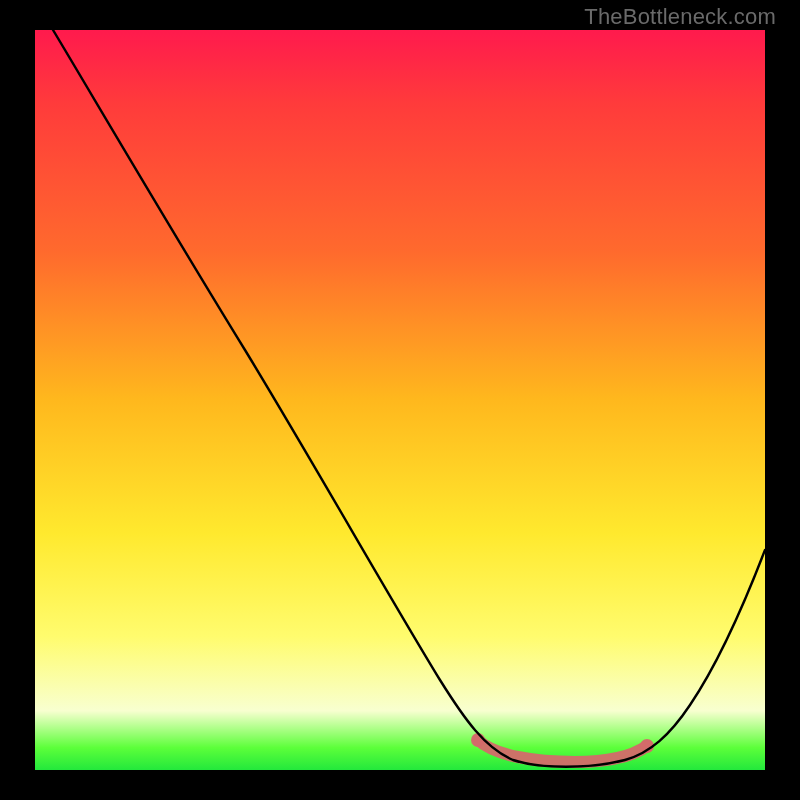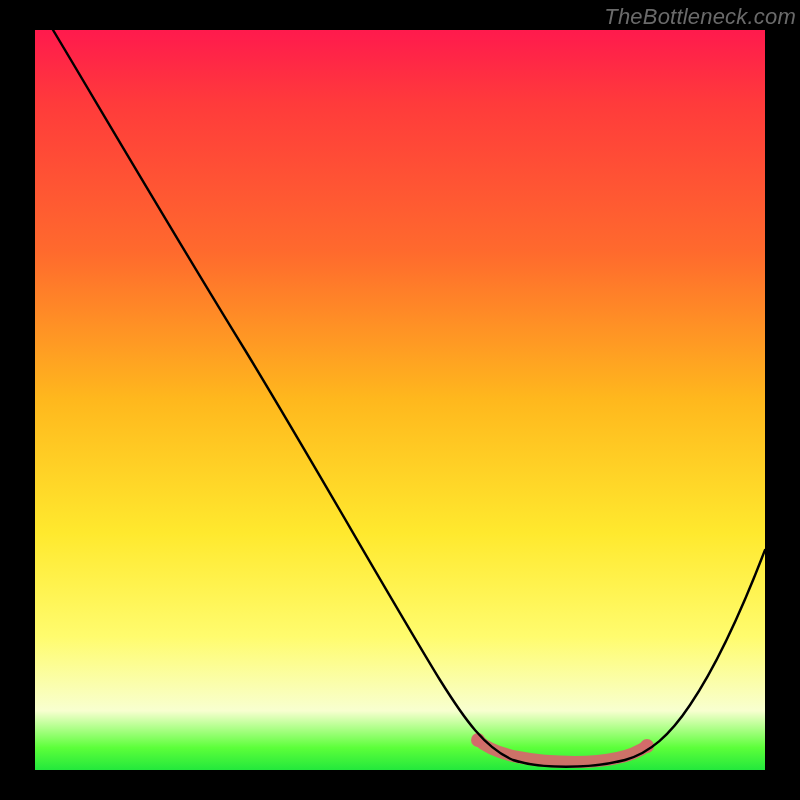--- a/index.html
+++ b/index.html
@@ -13,27 +13,26 @@
   }
   .frame {
     position: relative;
     width: 800px;
     height: 800px;
     background: #000;
   }
   .watermark {
     position: absolute;
     top: 4px;
-    right: 4px;
+    right: 24px;
     color: #6a6a6a;
     font-size: 22px;
     font-weight: 500;
     letter-spacing: 0.2px;
     z-index: 5;
-    font-style: italic;
   }
   .plot-area {
     position: absolute;
     left: 35px;
     top: 30px;
     width: 730px;
     height: 740px;
     overflow: hidden;
   }
   .gradient-bg {

